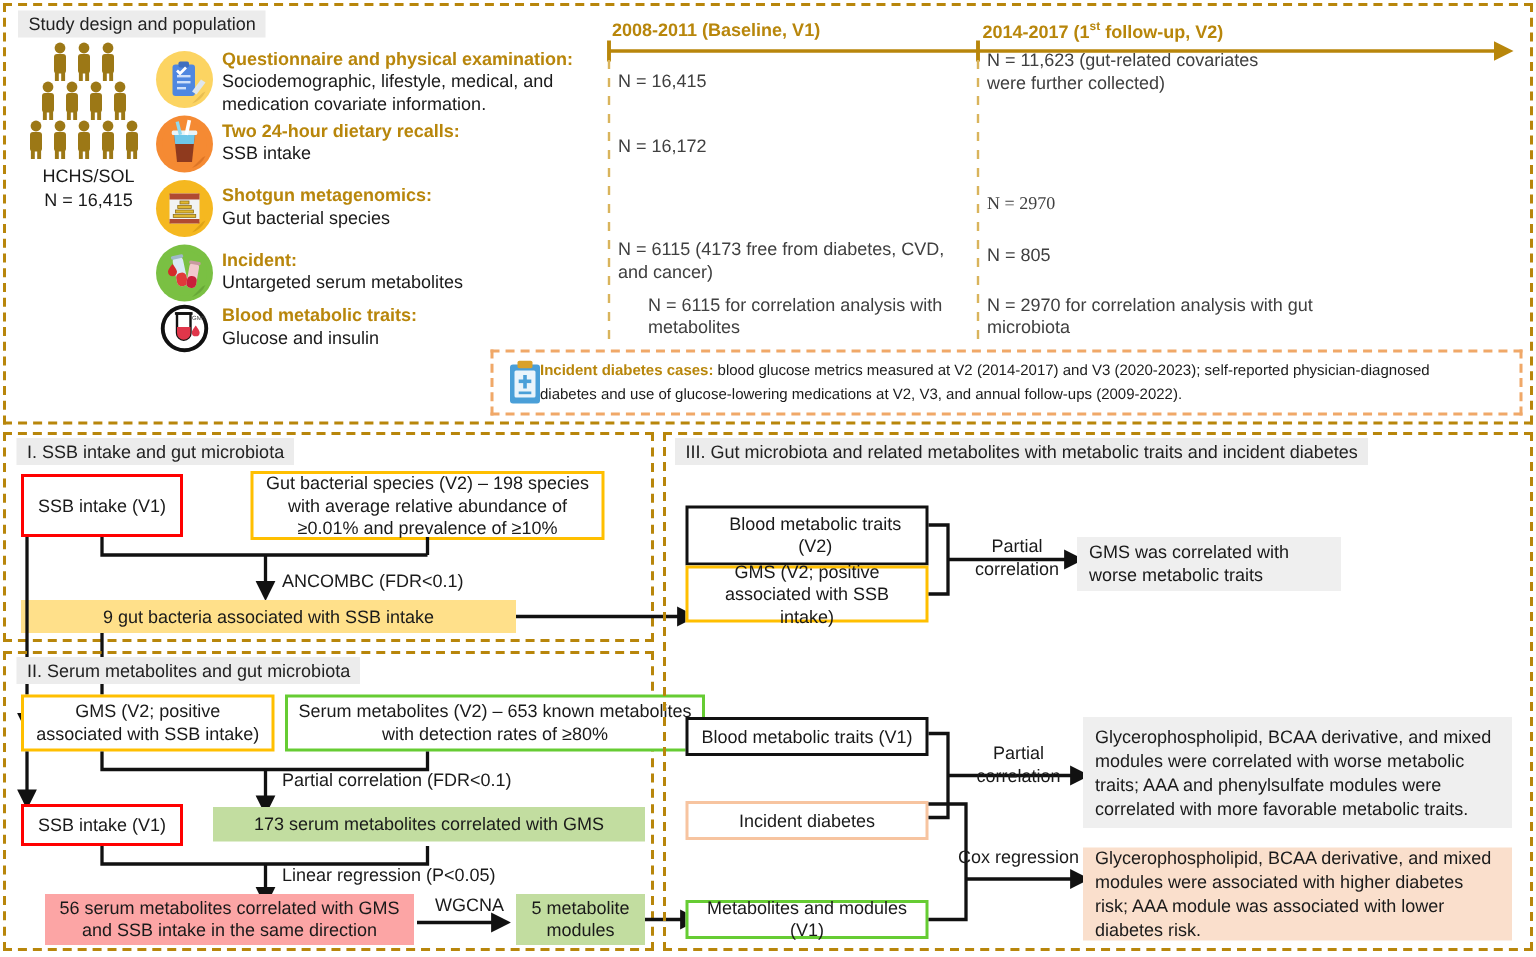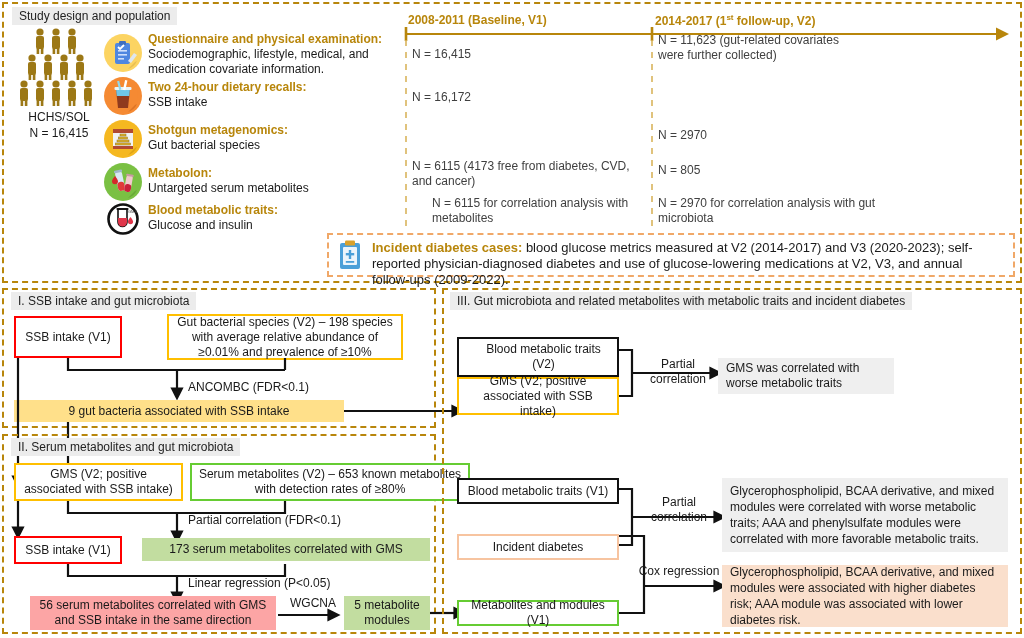--- a/index.html
+++ b/index.html
@@ -184,21 +184,21 @@
     </g>
     <g transform="rotate(10 24 22)">
       <rect x="21" y="12" width="6.5" height="17" rx="2.8" fill="#f2c9cd"></rect>
       <rect x="21" y="21" width="6.5" height="8" rx="2.8" fill="#c9203a"></rect>
       <rect x="20.4" y="11" width="7.7" height="2.2" rx="1" fill="#c79aa0"></rect>
     </g>
     <path d="M11 13 c0 0 -3 3.6 -3 5.2 a3 3 0 0 0 6 0 c0 -1.6 -3 -5.2 -3 -5.2z" fill="#d42a2a"></path>
   </svg>
 </div>
 <div class="ictext" style="left:148px;top:166px;width:250px;">
-  <span class="gold">Metabolon:</span><br>
+  <span class="gold">Incident:</span><br>
   <span>Untargeted serum metabolites</span>
 </div>
 
 <div class="icon" style="left:104px;top:200px;">
   <svg width="38" height="38" viewBox="0 0 38 38">
     <circle cx="19" cy="19" r="14.5" fill="#ffffff" stroke="#111" stroke-width="2.6"></circle>
     <path d="M14 9 h9 v13 a4.5 4.5 0 0 1 -9 0z" fill="#ffffff" stroke="#111" stroke-width="1.6"></path>
     <path d="M14 18 h9 v4 a4.5 4.5 0 0 1 -9 0z" fill="#e0364a"></path>
     <line x1="12.6" y1="9" x2="24.4" y2="9" stroke="#111" stroke-width="1.8"></line>
     <path d="M26.5 17 c0 0 -2.6 3.2 -2.6 4.6 a2.6 2.6 0 0 0 5.2 0 c0 -1.4 -2.6 -4.6 -2.6 -4.6z" fill="#e0364a"></path>
@@ -229,36 +229,36 @@
   <line x1="6" y1="0" x2="6" y2="190" stroke="#d9b45c" stroke-width="1.6" stroke-dasharray="6,6"></line>
   <line x1="252" y1="0" x2="252" y2="190" stroke="#d9b45c" stroke-width="1.6" stroke-dasharray="6,6"></line>
 </svg>
 
 <div class="ntext" style="left:412px;top:47px;width:230px;">N = 16,415</div>
 <div class="ntext" style="left:412px;top:90px;width:230px;">N = 16,172</div>
 <div class="ntext" style="left:412px;top:159px;width:220px;">N = 6115 (4173 free from diabetes, CVD, and cancer)</div>
 <div class="ntext" style="left:432px;top:196px;width:220px;">N = 6115 for correlation analysis with metabolites</div>
 
 <div class="ntext" style="left:658px;top:33px;width:190px;">N = 11,623 (gut-related covariates were further collected)</div>
-<div class="ntext" style="left:658px;top:128px;width:200px;">N = 2970</div>
+<div class="ntext" style="left:658px;top:128px;width:200px;font-family:Liberation Serif, serif;">N = 2970</div>
 <div class="ntext" style="left:658px;top:163px;width:200px;">N = 805</div>
 <div class="ntext" style="left:658px;top:196px;width:220px;">N = 2970 for correlation analysis with gut microbiota</div>
 
 <div class="abs" style="left:327px;top:233px;width:688px;height:44px;border:2px dashed #f0a868;box-sizing:border-box;background:#fff;"></div>
 <div class="abs" style="left:337px;top:240px;">
   <svg width="26" height="30" viewBox="0 0 26 30">
     <rect x="3" y="3" width="20" height="26" rx="2" fill="#4a9fd8"></rect>
     <rect x="8" y="0.5" width="10" height="5" rx="1.2" fill="#d9a12a"></rect>
     <rect x="6" y="7" width="14" height="18" rx="1" fill="#eaf4fb"></rect>
     <rect x="11.8" y="10" width="2.4" height="9" fill="#4a9fd8"></rect>
     <rect x="8.8" y="13" width="8.4" height="2.4" fill="#4a9fd8"></rect>
     <rect x="8.8" y="21" width="8.4" height="1.8" fill="#4a9fd8"></rect>
   </svg>
 </div>
-<div class="abs" style="left:372px;top:240px;width:630px;font-size:13px;line-height:16px;">
+<div class="abs" style="left:360px;top:240px;width:630px;font-size:10px;line-height:16px;">
   <span class="gold">Incident diabetes cases:</span><span> blood glucose metrics measured at V2 (2014-2017) and V3 (2020-2023); self-reported physician-diagnosed diabetes and use of glucose-lowering medications at V2, V3, and annual follow-ups (2009-2022).</span>
 </div>
 
 <div class="panel" style="left:2px;top:288px;width:434px;height:140px;"></div>
 <div class="seclabel" style="left:11px;top:292px;">I. SSB intake and gut microbiota</div>
 
 <div class="box" style="left:14px;top:316px;width:108px;height:42px;border:2.4px solid #ff0000;">SSB intake (V1)</div>
 <div class="box" style="left:167px;top:314px;width:236px;height:46px;border:2.2px solid #ffbf00;">Gut bacterial species (V2) – 198 species with average relative abundance of ≥0.01% and prevalence of ≥10%</div>
 
 <svg class="abs" style="left:0px;top:356px;" width="436" height="50">

